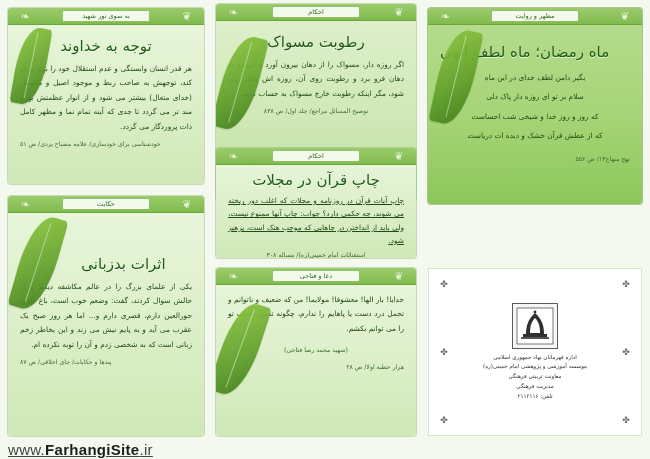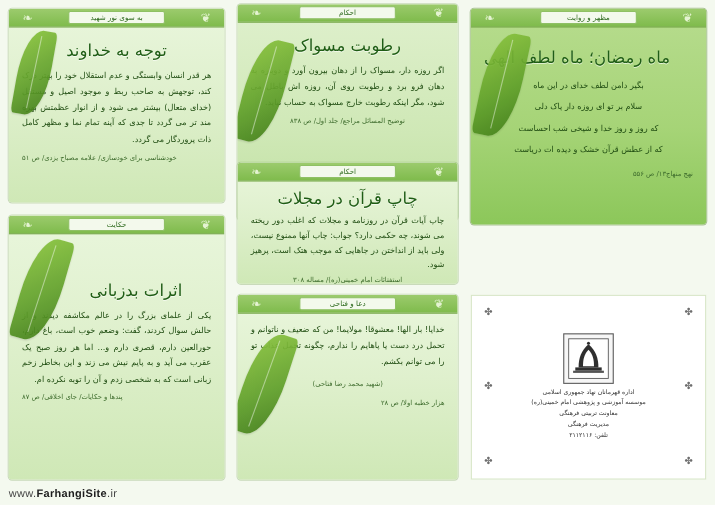--- a/index.html
+++ b/index.html
@@ -184,23 +184,24 @@
     height: 20px;
     display: flex;
     align-items: center;
     justify-content: flex-end;
     padding: 0 8px;
     background: transparent;
   }
   #footer .wm {
     font-family: "Liberation Sans", sans-serif;
     direction: ltr;
-    font-size: 10px;
+    font-size: 15px;
     color: #444444;
     letter-spacing: .3px;
+    text-decoration: underline;
   }
   #footer .wm b { color: #1d1d1d; }
 </style>
 </head>
 <body>
 
 <div id="page">
 
   <div class="card" id="c-khoda">
     <div class="band">
@@ -264,21 +265,21 @@
   </div>
 
   <div class="card" id="c-chap">
     <div class="band">
       <span class="orn l">❧</span>
       <span class="plate">احکام</span>
       <span class="orn r">❦</span>
     </div>
     <div class="card-body" style="padding-top:4px;">
       <div class="title" style="margin:2px 0 5px;">چاپ قرآن در مجلات</div>
-      <div class="para just" style="line-height:1.8;">چاپ آیات قرآن در روزنامه و مجلات که اغلب دور ریخته می شوند، چه حکمی دارد؟ جواب: چاپ آنها ممنوع نیست، ولی باید از انداختن در جاهایی که موجب هتک است، پرهیز شود.</div>
+      <div class="para just" style="line-height:1.8;text-decoration:underline;">چاپ آیات قرآن در روزنامه و مجلات که اغلب دور ریخته می شوند، چه حکمی دارد؟ جواب: چاپ آنها ممنوع نیست، ولی باید از انداختن در جاهایی که موجب هتک است، پرهیز شود.</div>
       <div class="src center" style="margin-top:4px;">استفتائات امام خمینی(ره)/ مساله ۳۰۸</div>
     </div>
   </div>
 
   <div class="card" id="c-azab">
     <div class="band">
       <span class="orn l">❧</span>
       <span class="plate">دعا و فتاحی</span>
       <span class="orn r">❦</span>
     </div>

